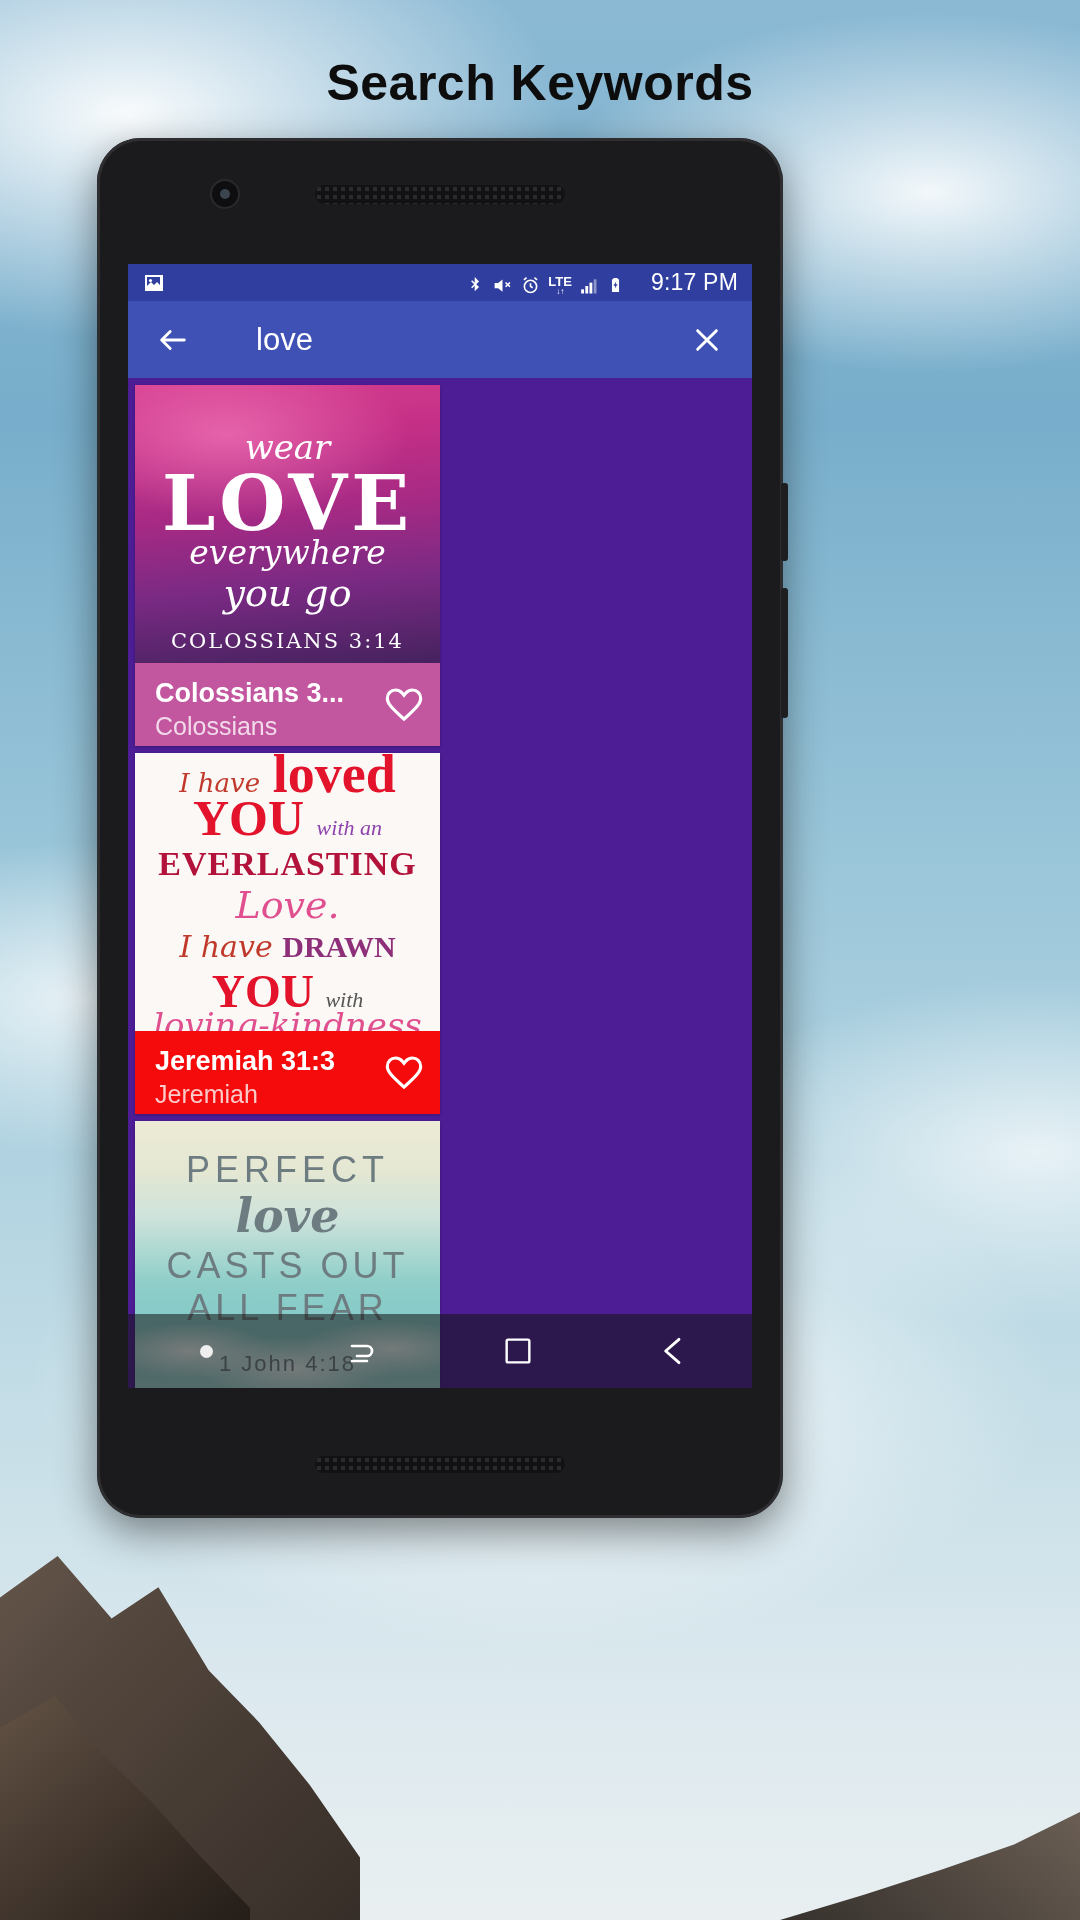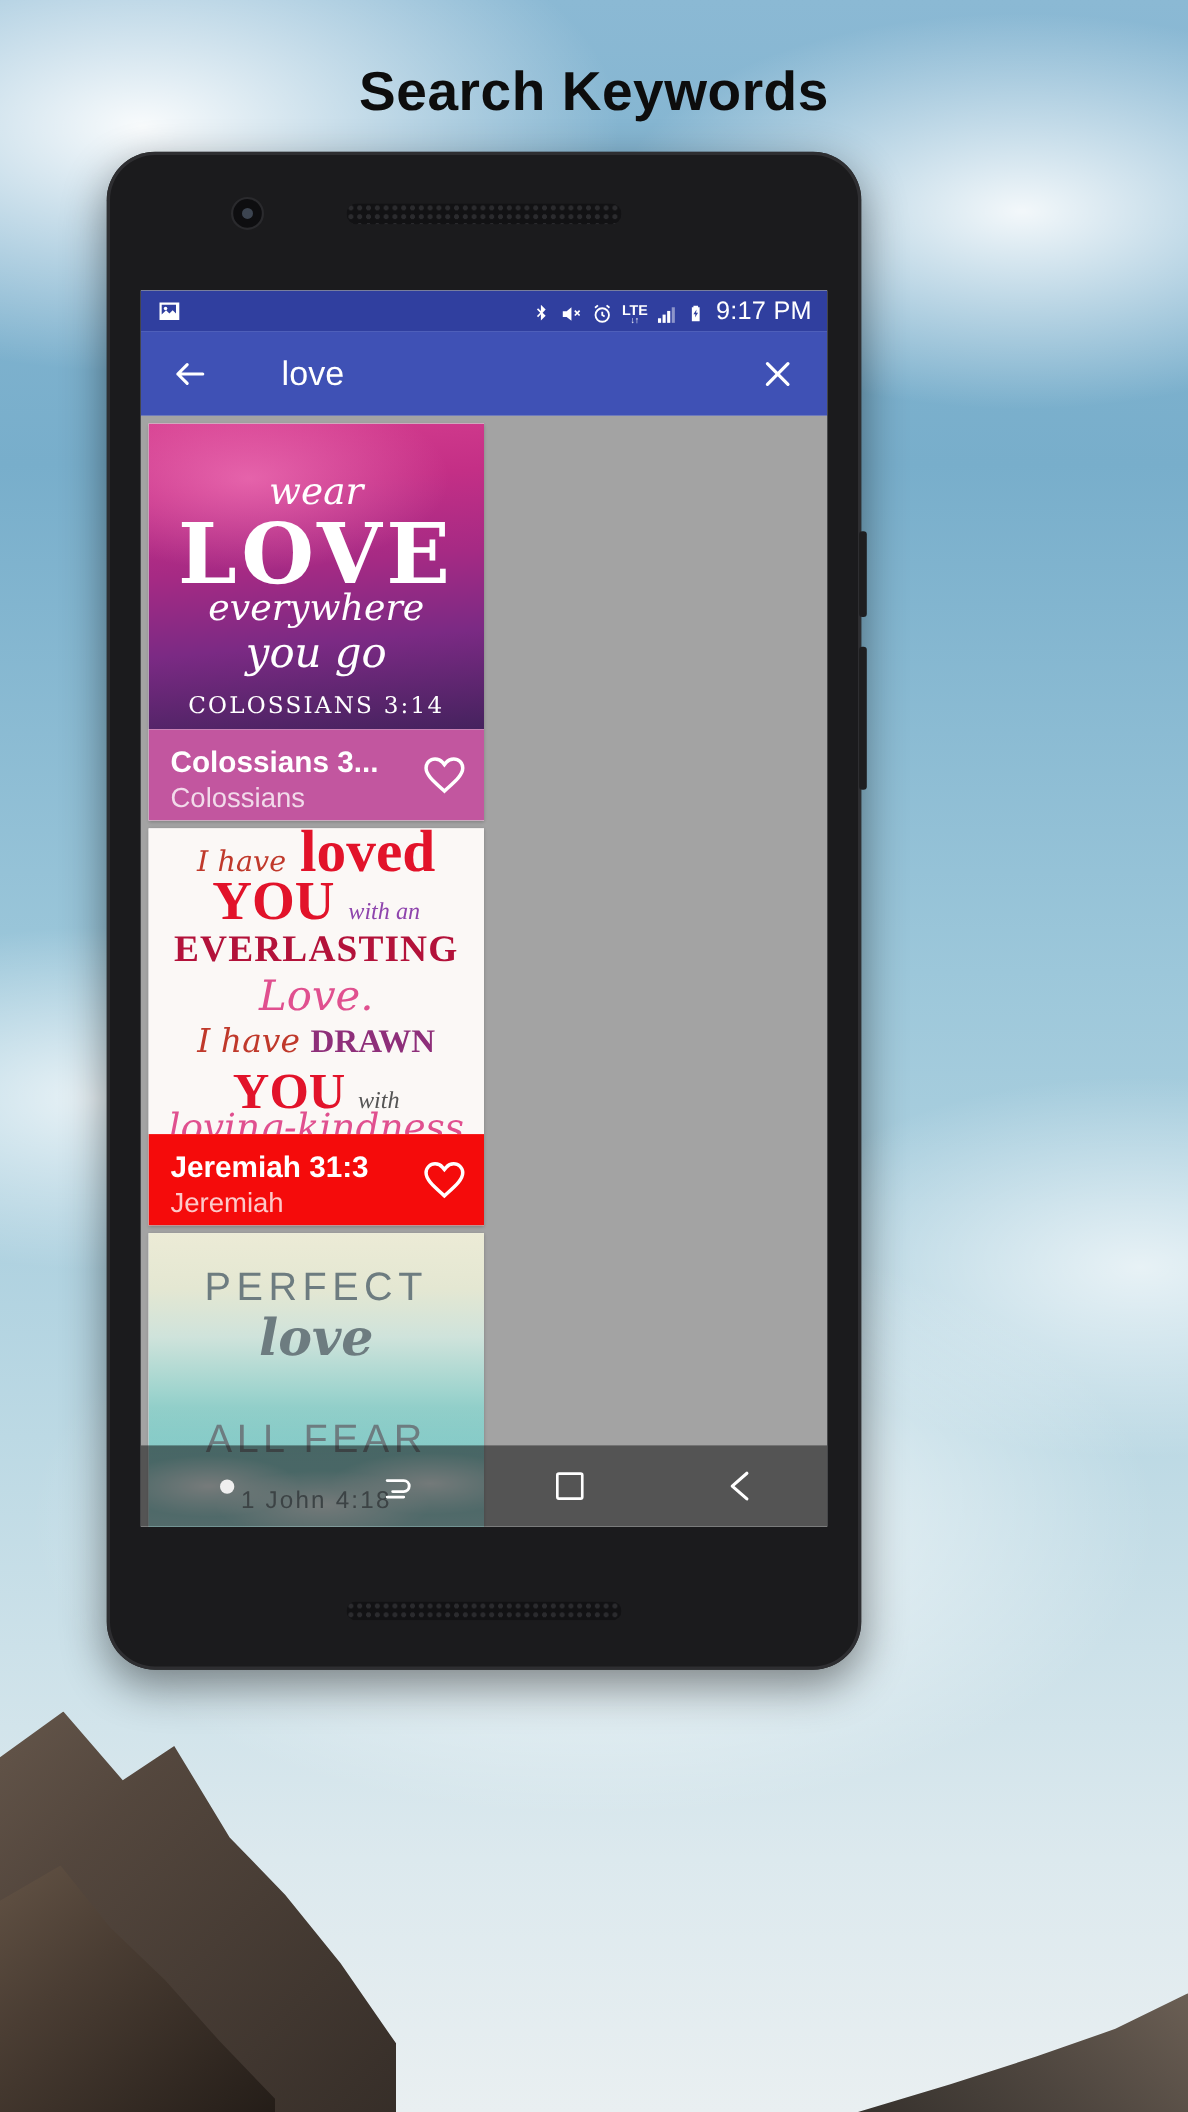--- a/index.html
+++ b/index.html
@@ -94,40 +94,40 @@
 
   
   .statusbar {
     height:37px; background:#303f9f; color:#fff;
     display:flex; align-items:center; padding:0 14px; gap:6px;
     font-size:21px;
   }
   .statusbar .sb-left { display:flex; align-items:center; gap:8px; flex:1; }
   .statusbar .sb-right{ display:flex; align-items:flex-end; gap:7px; }
   .sb-ico { display:inline-flex; align-items:center; }
-  .sb-time { font-size:23px; margin-left:3px; letter-spacing:.2px; }
+  .sb-time { font-size:23px; margin-left:20px; letter-spacing:.2px; }
   .lte { font-size:13px; font-weight:bold; line-height:1; text-align:center; }
   .lte small{ display:block; font-size:8px; font-weight:normal; }
 
   
   .appbar {
     height:77px; background:#3f51b5; display:flex; align-items:center;
     padding:0 22px; color:#fff;
   }
   .appbar .q {
     flex:1; text-align:left; padding-left:60px;
     font-size:31px; color:#fff; background:transparent;
     border:none; outline:none; font-family:inherit;
   }
   .ic-btn { width:46px; height:46px; display:flex; align-items:center; justify-content:center; cursor:pointer; }
 
   
   .grid {
     display:flex; flex-wrap:wrap; gap:7px;
-    padding:7px; background:#a3a3a3;
+    padding:7px; background:#4c1d95;
     height:calc(100% - 37px - 77px);
     align-content:flex-start;
   }
   .card {
     width:305px; background:#fff; overflow:hidden;
     box-shadow:0 1px 3px rgba(0,0,0,.22);
     display:flex; flex-direction:column;
   }
   .card .thumb { height:278px; position:relative; overflow:hidden; }
   .card .meta {
@@ -344,20 +344,21 @@
             </svg>
           </div>
         </div>
       </div>
 
       <div class="card">
         <div class="thumb">
           <div class="art art-john">
             <div class="w an-1">PERFECT</div>
             <div class="w an-2">love</div>
+            <div class="w an-3">CASTS OUT</div>
             <div class="w an-4">ALL FEAR</div>
             <div class="w an-5">1 John 4:18</div>
           </div>
         </div>
 
       </div>
 
       <div class="empty"></div>
     </div>
 

